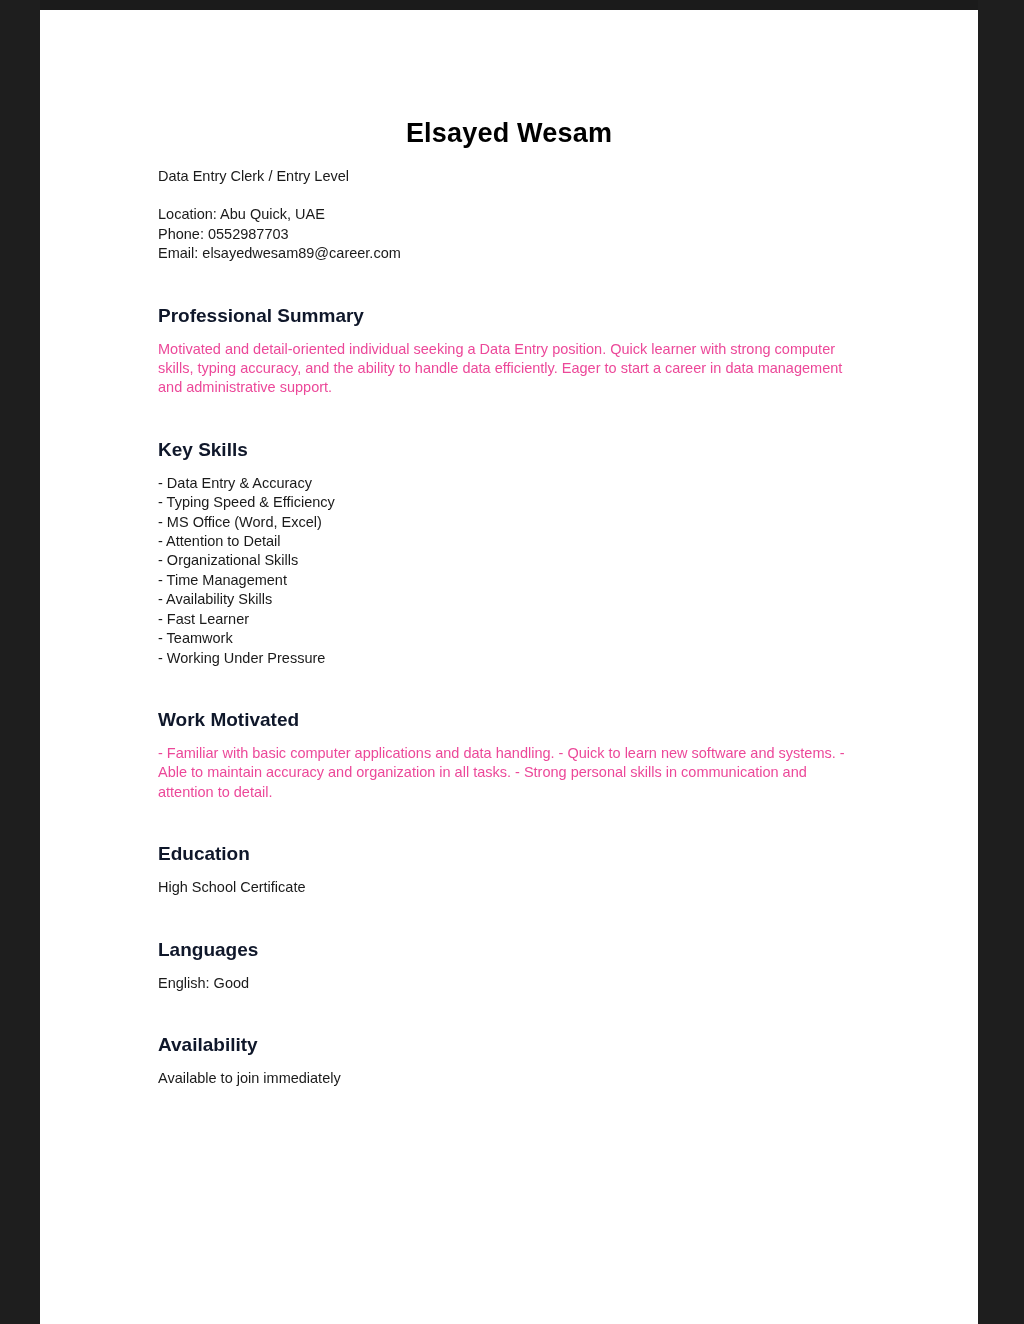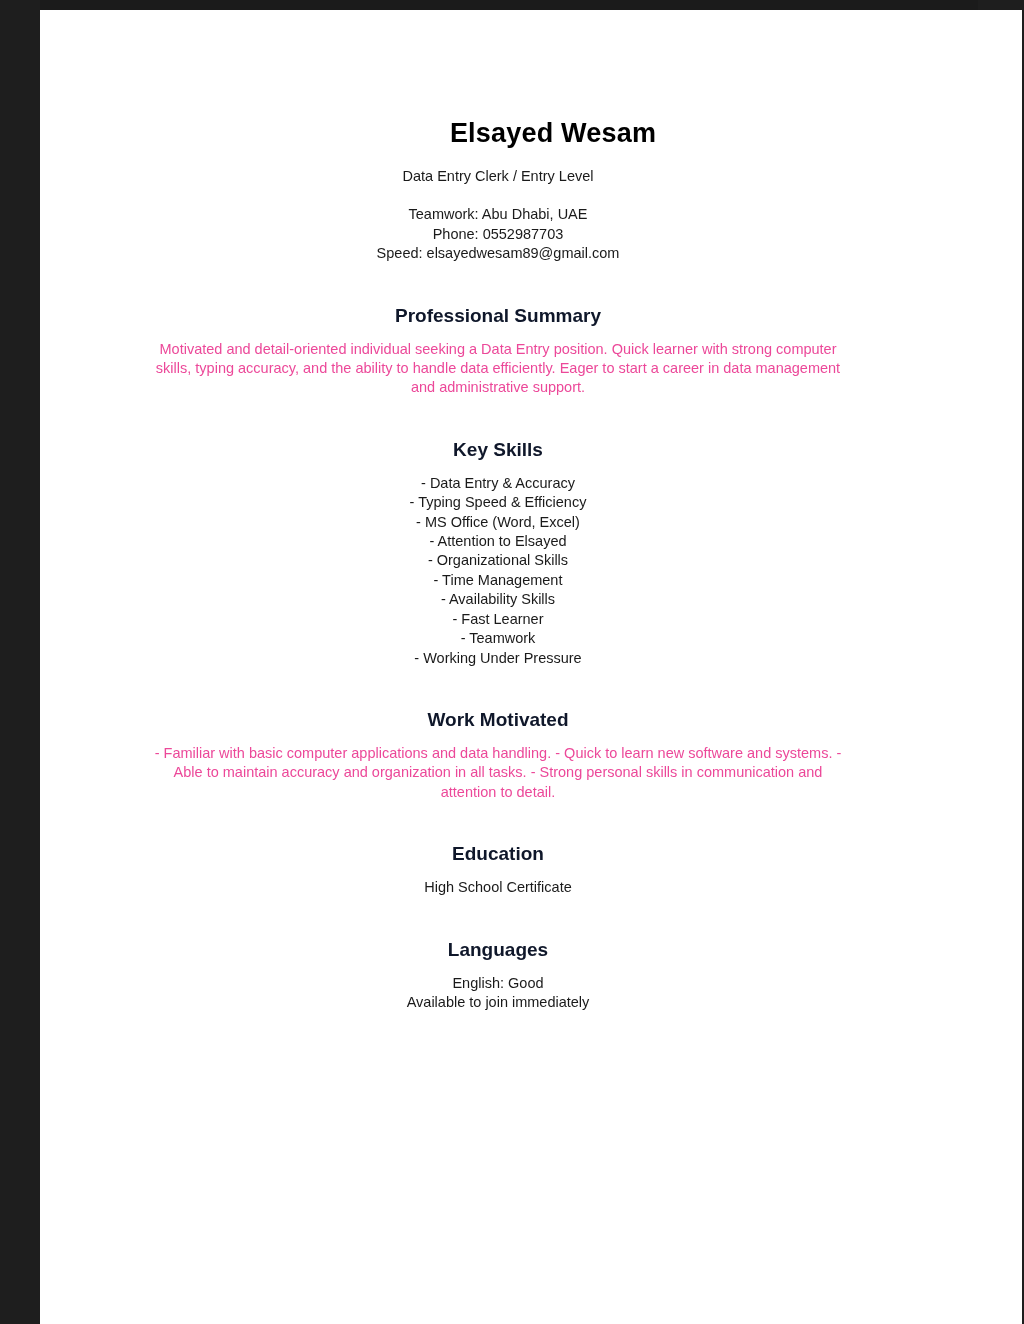--- a/index.html
+++ b/index.html
@@ -34,34 +34,32 @@
     background: #1e1e1e;
   }
   .page {
     position: absolute;
     top: 10px;
     left: 40px;
     width: 938px;
     height: 1314px;
     background: #ffffff;
     color: #1a1a1a;
-    padding-left: 44px;
   }
   .resume-name {
     margin: 108px 0 0 0;
     text-align: center;
     font-size: 27px;
     font-weight: bold;
     color: #000000;
     letter-spacing: 0.2px;
   }
   .content {
-    margin-left: 64px;
+    margin-left: 118px;
     width: 700px;
-    text-align: center;
   }
   .line {
     font-size: 14.5px;
     line-height: 19.4px;
     color: #1a1a1a;
   }
   .job-title {
     margin-top: 18px;
   }
   .contact-block {
@@ -88,37 +86,37 @@
   <div class="frame-left"></div>
   <div class="frame-right"></div>
 
   <div class="page">
     <h1 class="resume-name">Elsayed Wesam</h1>
 
     <div class="content">
       <div class="line job-title">Data Entry Clerk / Entry Level</div>
 
       <div class="contact-block">
-        <div class="line">Teamwork: Abu Dhabi, UAE</div>
+        <div class="line">Location: Abu Quick, UAE</div>
         <div class="line">Phone: 0552987703</div>
-        <div class="line">Speed: elsayedwesam89@gmail.com</div>
+        <div class="line">Email: elsayedwesam89@career.com</div>
       </div>
 
       <div>
         <h2 class="section-heading">Professional Summary</h2>
         <div class="body-text">Motivated and detail-oriented individual seeking a Data Entry position. Quick learner with strong computer skills, typing accuracy, and the ability to handle data efficiently. Eager to start a career in data management and administrative support.</div>
       </div>
 
       <div>
         <h2 class="section-heading">Key Skills</h2>
         <div class="skill-list">
           <div class="line">- Data Entry &amp; Accuracy</div>
           <div class="line">- Typing Speed &amp; Efficiency</div>
           <div class="line">- MS Office (Word, Excel)</div>
-          <div class="line">- Attention to Elsayed</div>
+          <div class="line">- Attention to Detail</div>
           <div class="line">- Organizational Skills</div>
           <div class="line">- Time Management</div>
           <div class="line">- Availability Skills</div>
           <div class="line">- Fast Learner</div>
           <div class="line">- Teamwork</div>
           <div class="line">- Working Under Pressure</div>
         </div>
       </div>
 
       <div>
@@ -130,17 +128,18 @@
         <h2 class="section-heading">Education</h2>
         <div class="line">High School Certificate</div>
       </div>
 
       <div>
         <h2 class="section-heading">Languages</h2>
         <div class="line">English: Good</div>
       </div>
 
       <div>
+        <h2 class="section-heading">Availability</h2>
         <div class="line">Available to join immediately</div>
       </div>
     </div>
   </div>
 </div>
 
 </body></html>

